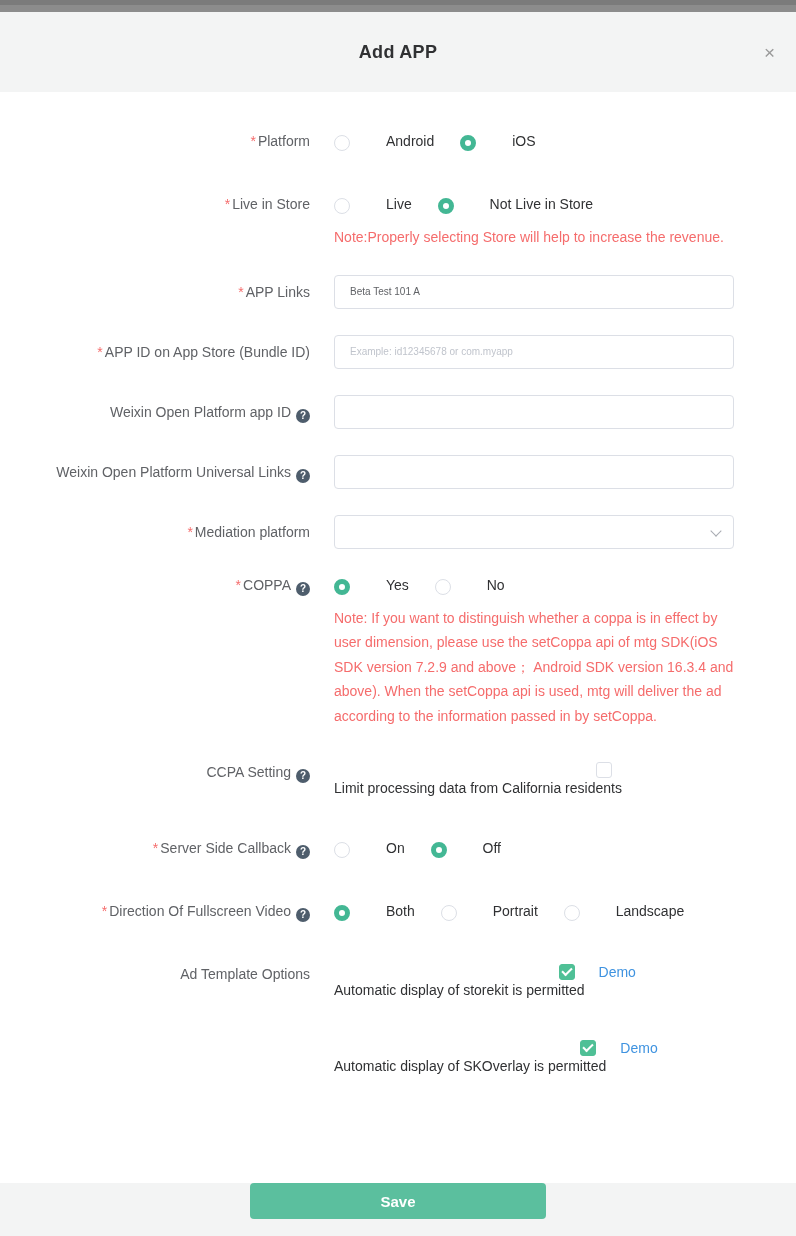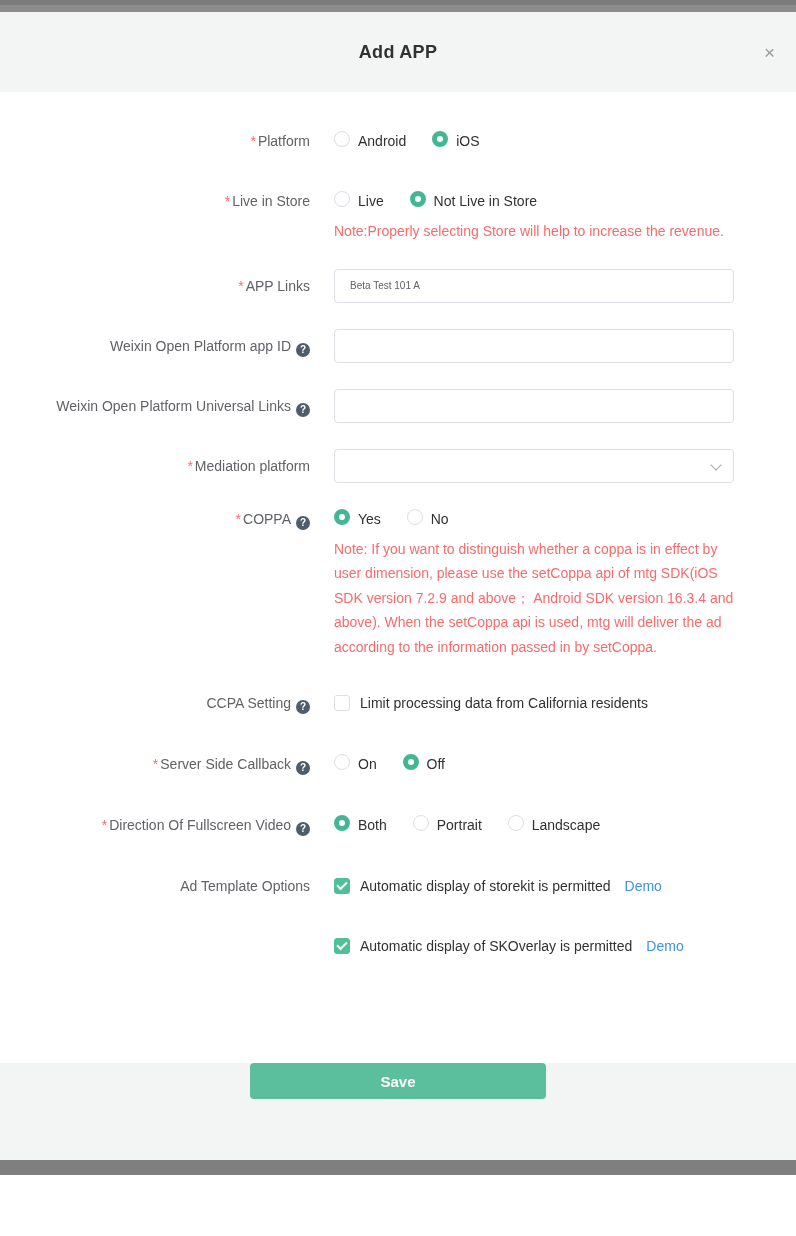--- a/index.html
+++ b/index.html
@@ -36,31 +36,31 @@
   .req { color:#f56c6c; margin-right:2px; }
 
   .r-radio { margin-bottom:40px; }
   .r-input { margin-bottom:26px; }
   .r-input .row-label { line-height:34px; }
   .r-live { margin-bottom:25px; }
   .r-coppa { margin-bottom:34px; }
   .r-last { margin-bottom:13px; }
 
   
-  .radio { display:inline-flex; align-items:flex-start; margin-right:22px; cursor:pointer; }
+  .radio { display:inline-flex; align-items:flex-end; margin-right:22px; cursor:pointer;gap:28px; }
   .radio:last-child { margin-right:0; }
   .rb {
     width:16px; height:16px; border-radius:50%;
     border:1px solid #dcdfe6; background:#fff; margin-right:8px; flex:0 0 16px;
   }
   .rb.on { border:5px solid #43b794; }
   .rlabel { color:#303133; line-height:20px; }
 
   
-  .checkrow { display:inline-flex; align-items:center; cursor:pointer; }
+  .checkrow { display:inline-flex; align-items:flex-end; cursor:pointer;flex-direction:column; }
   .cb {
     width:16px; height:16px; border-radius:3px; border:1px solid #dcdfe6;
     background:#fff; margin-right:10px; flex:0 0 16px;
     display:flex; align-items:center; justify-content:center;
   }
   .cb.on { background:#4fc096; border-color:#4fc096; }
   .cb.on::after {
     content:""; width:4px; height:8px;
     border-right:2px solid #fff; border-bottom:2px solid #fff;
     transform:rotate(45deg) translate(-1px,-1px);
@@ -149,20 +149,26 @@
     </div>
   </div>
 
   <div class="row r-input">
     <div class="row-label"><span class="req">*</span><span>APP Links</span></div>
     <div class="row-control">
       <input class="txt" type="text" value="Beta Test 101 A" style="">
     </div>
   </div>
 
+  <div class="row r-input">
+    <div class="row-label"><span class="req">*</span><span>APP ID on App Store (Bundle ID)</span></div>
+    <div class="row-control">
+      <input class="txt" type="text" placeholder="Example: id12345678 or com.myapp" style="">
+    </div>
+  </div>
 
   <div class="row r-input">
     <div class="row-label"><span>Weixin Open Platform app ID</span><span class="qicon">?</span></div>
     <div class="row-control">
       <input class="txt" type="text" style="">
     </div>
   </div>
 
   <div class="row r-input">
     <div class="row-label"><span>Weixin Open Platform Universal Links</span><span class="qicon">?</span></div>

